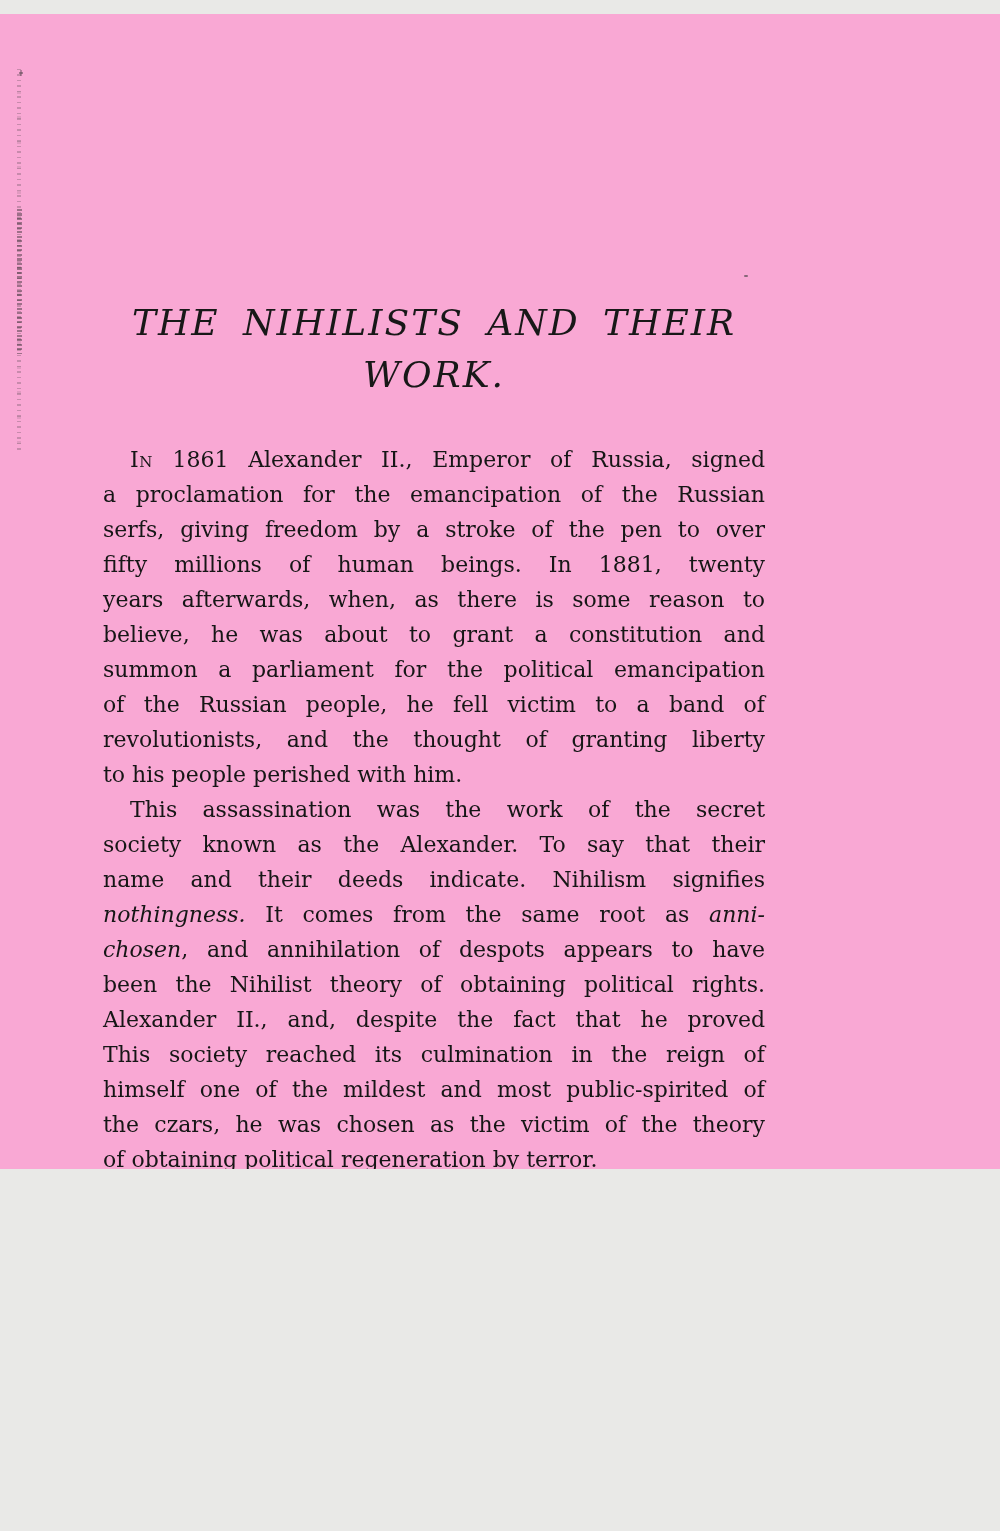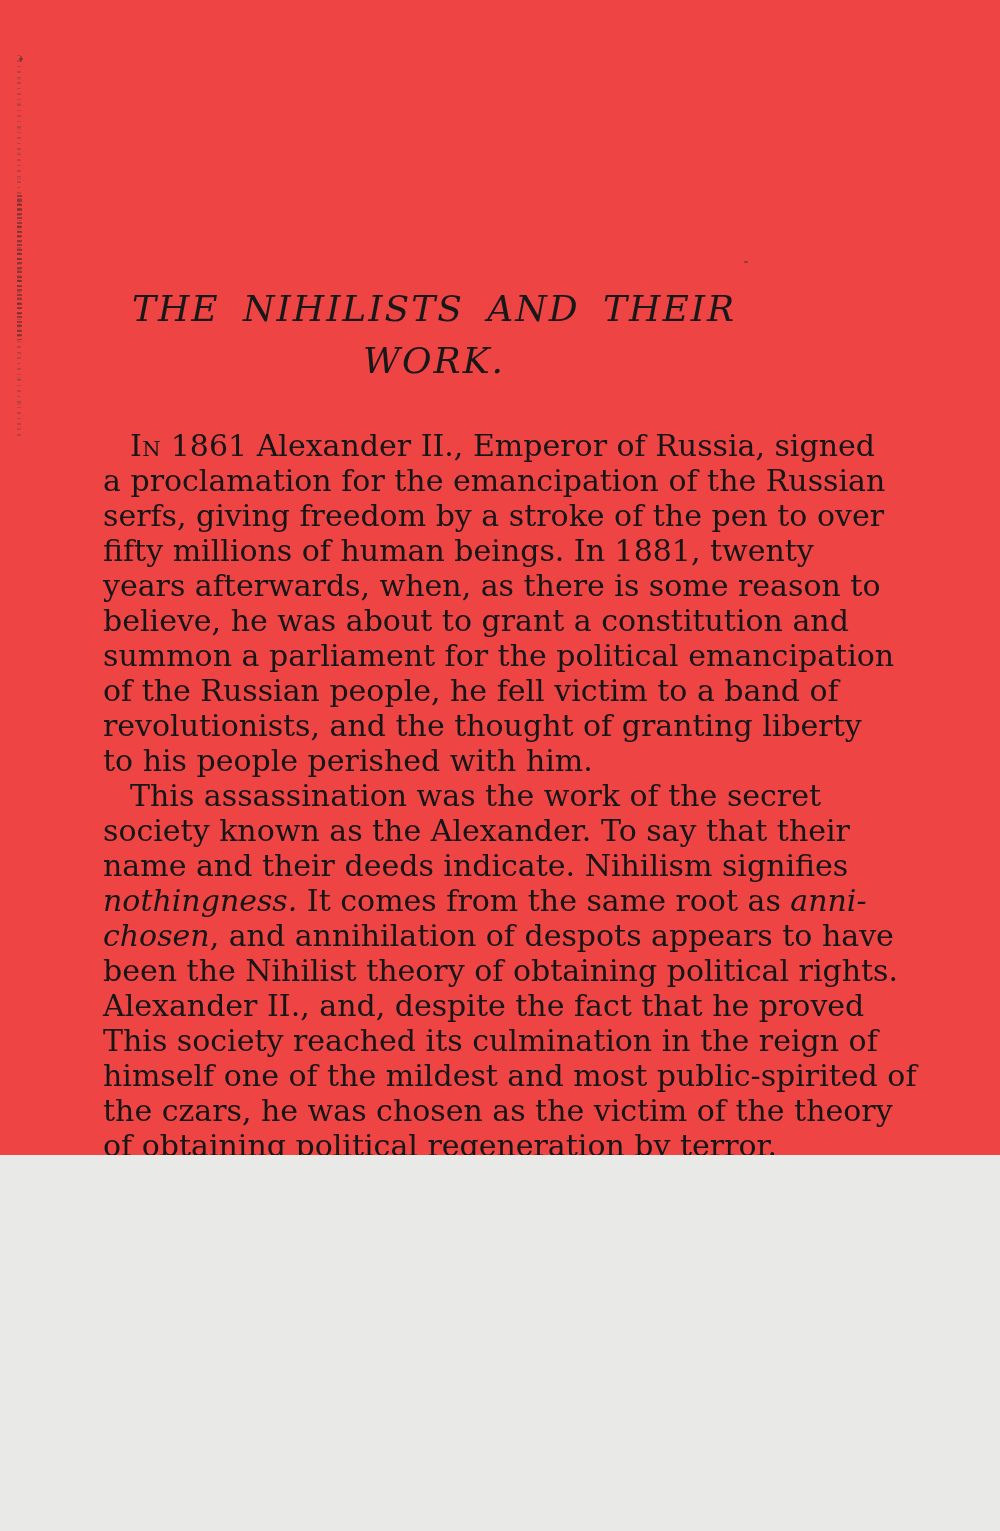--- a/index.html
+++ b/index.html
@@ -1,21 +1,21 @@
 <!DOCTYPE html>
 <html><head>
 <meta charset="utf-8">
 <style>
   html, body { margin: 0; padding: 0; background: #e9e9e7; }
   .page {
     position: relative;
     width: 1000px;
     height: 1155px;
-    margin: 0 auto;
-    background: #ef4444;
+    margin: 14px auto;
+    background: #f9a8d4;
     overflow: hidden;
     color: #1b1b1b;
     font-family: "DejaVu Serif", "Liberation Serif", serif;
   }
 
   
   .title {
     position: absolute;
     left: 103px;
     top: 283px;
@@ -28,21 +28,21 @@
     word-spacing: 10px;
     color: #181818;
   }
 
   
   .body-text {
     position: absolute;
     left: 103px;
     top: 428px;
     width: 662px;
-    font-size: 30px;
+    font-size: 22px;
     color: #161616;
   }
   .line {
     height: 35px;
     line-height: 35px;
     text-align: justify;
     text-align-last: justify;
     white-space: nowrap;
   }
   .line.last {

